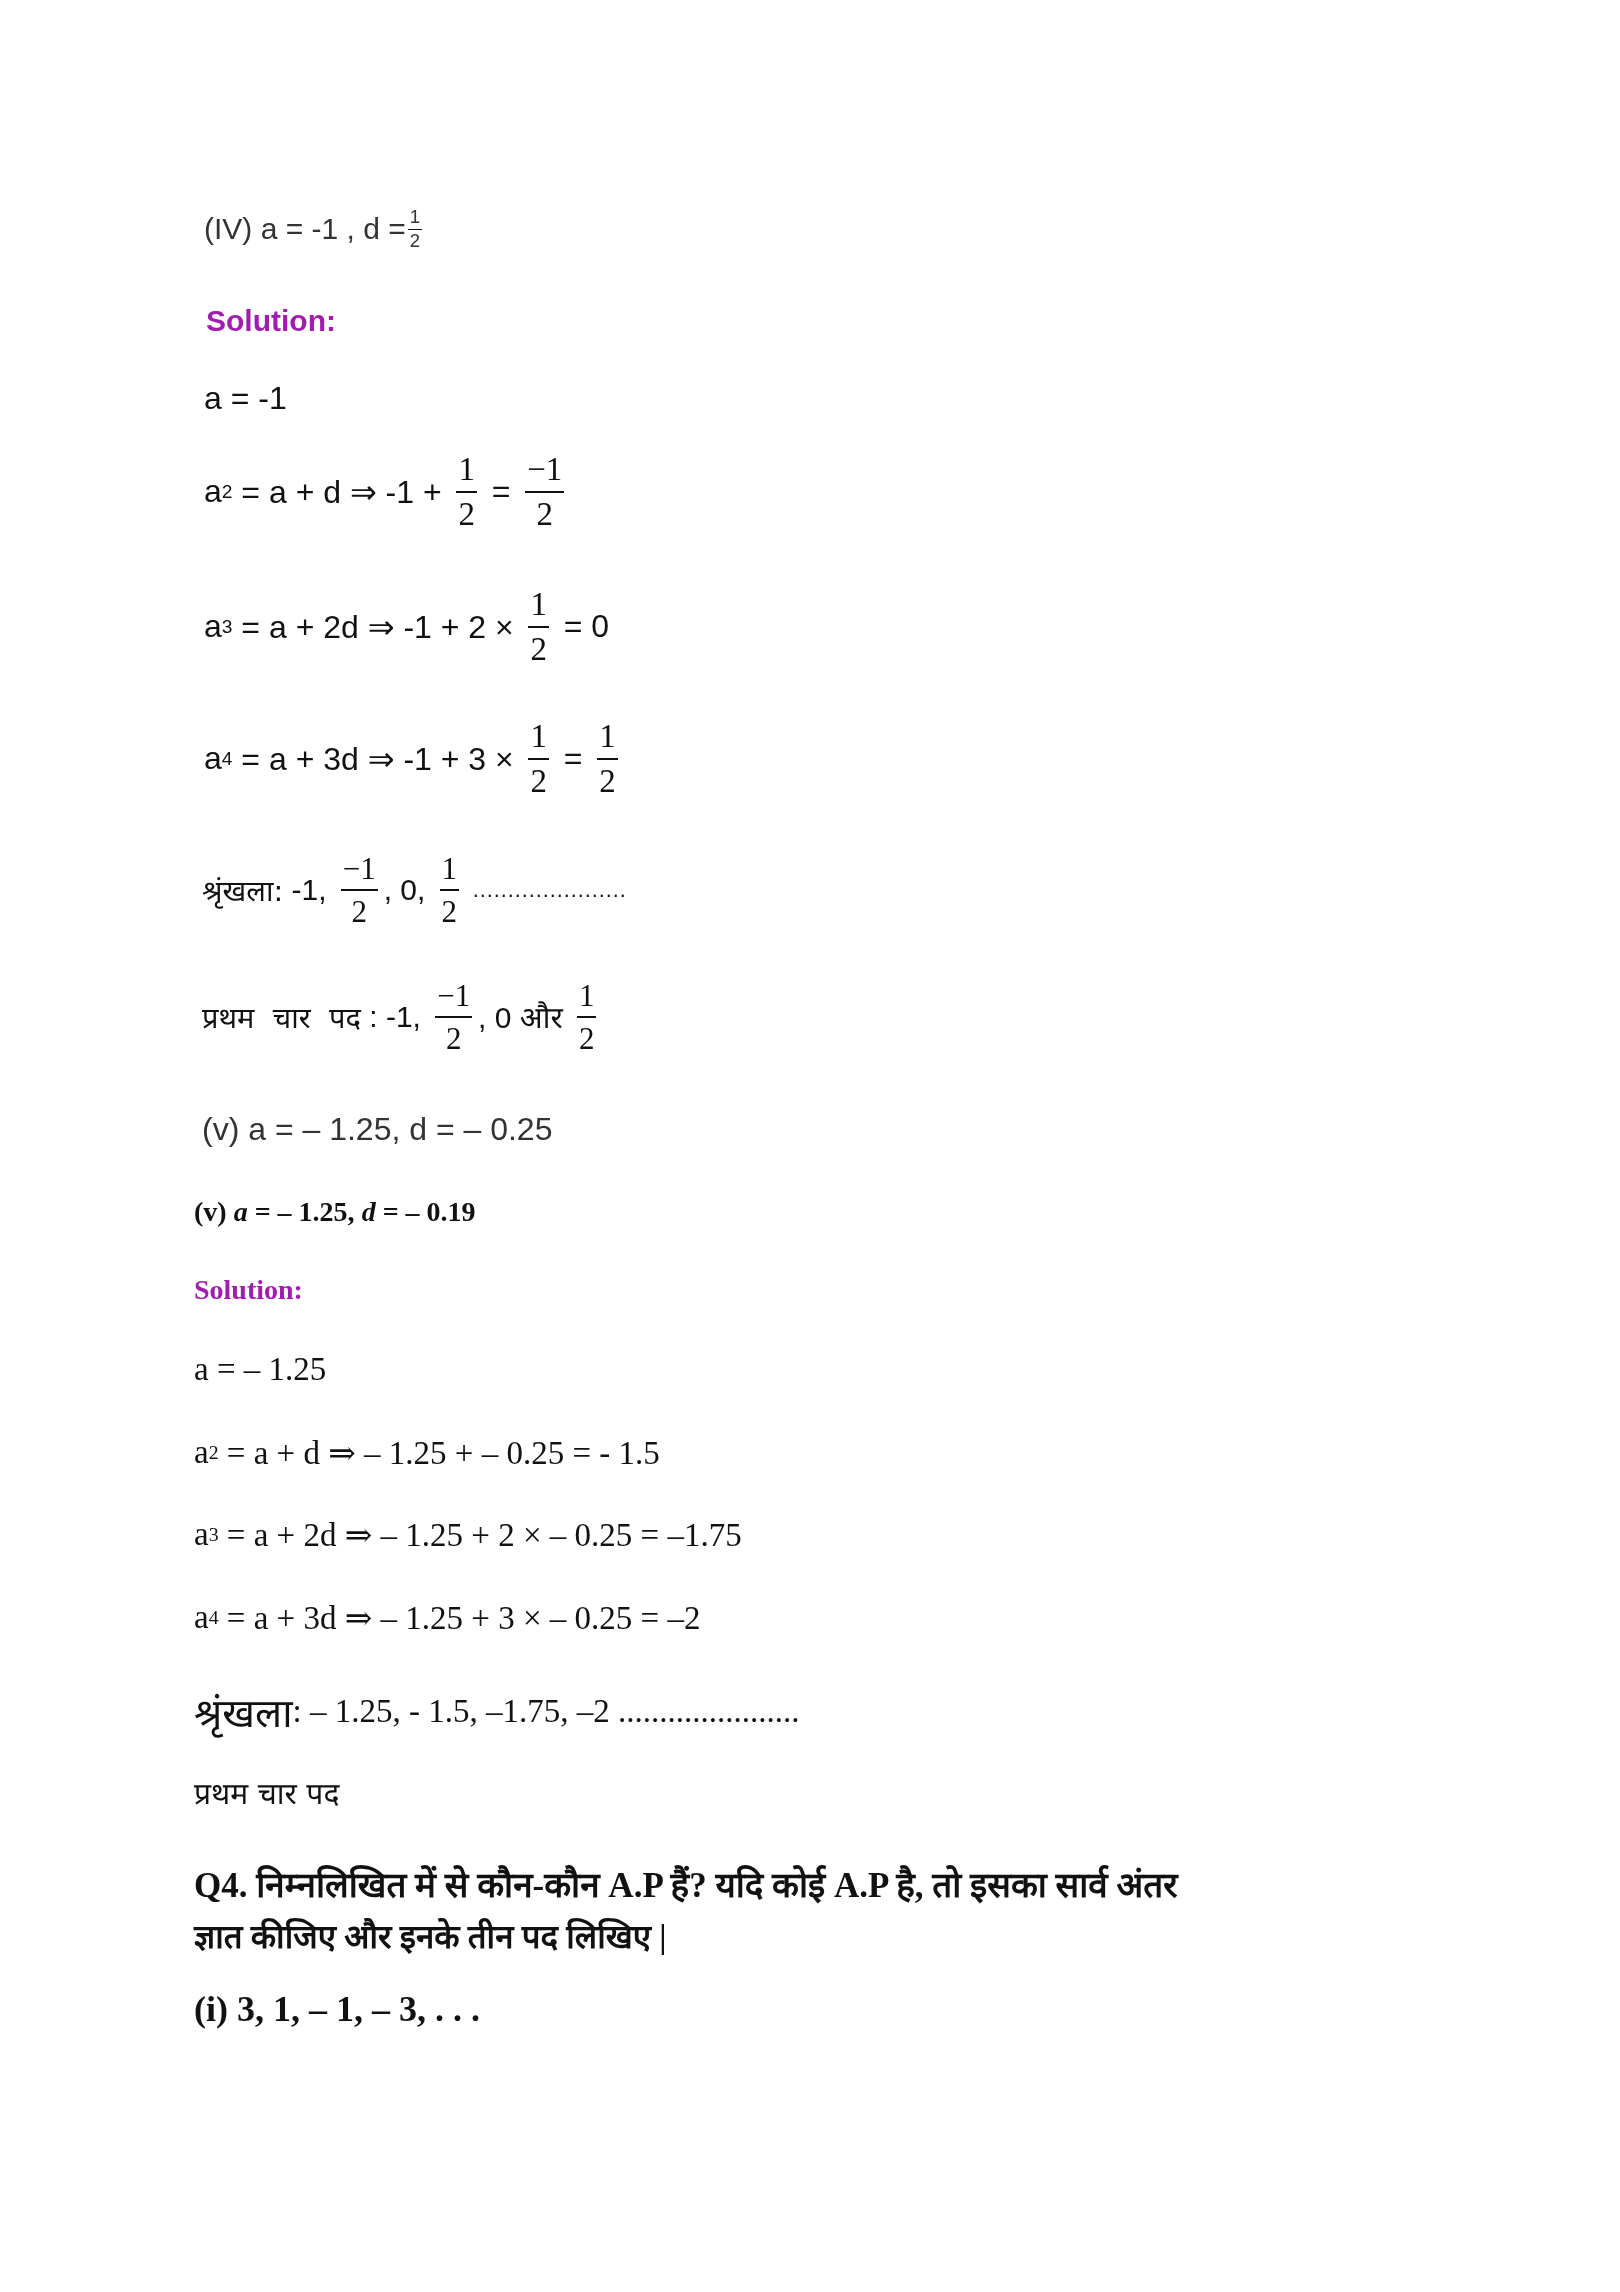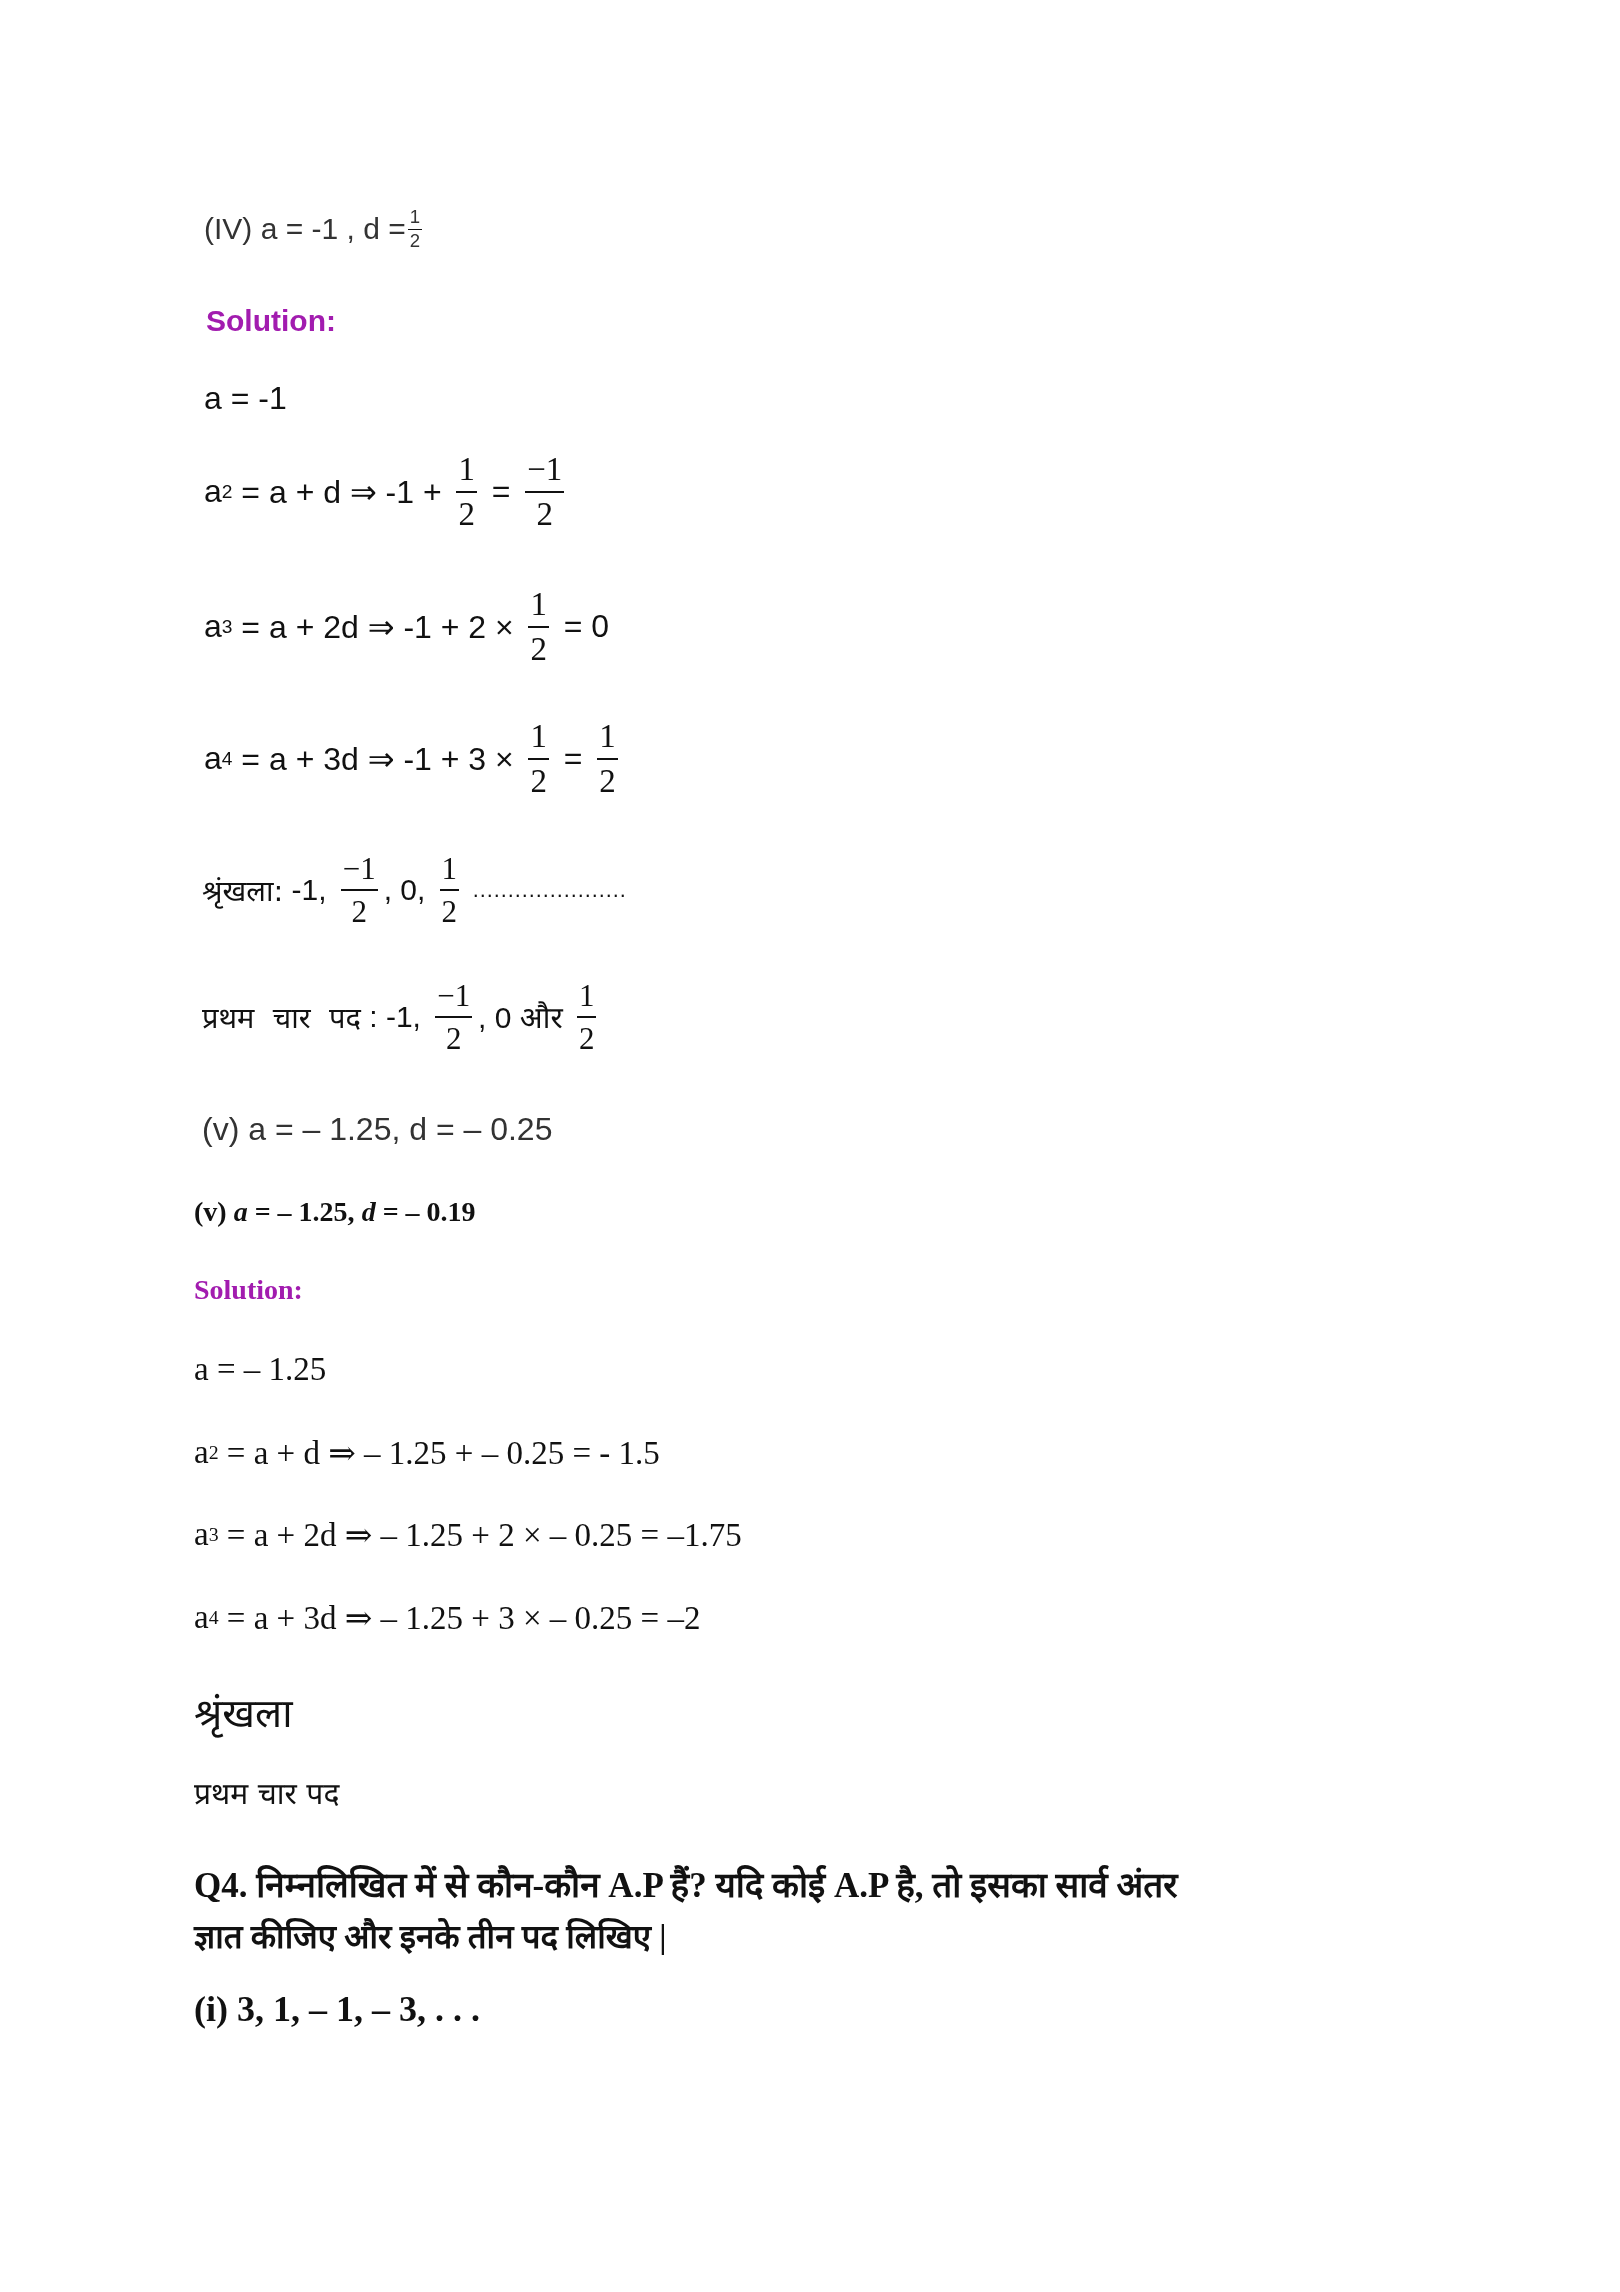--- a/index.html
+++ b/index.html
@@ -120,21 +120,21 @@
 
 <div class="line serif" style="top:1515px; left:194px; font-size:33px; white-space:pre;">
   <span>a</span><sub>3</sub><span> = a + 2d ⇒ – 1.25 + 2 × – 0.25 = –1.75</span>
 </div>
 
 <div class="line serif" style="top:1598px; left:194px; font-size:33px; white-space:pre;">
   <span>a</span><sub>4</sub><span> = a + 3d ⇒ – 1.25 + 3 × – 0.25 = –2</span>
 </div>
 
 <div class="line serif" style="top:1684px; left:194px; font-size:33px; white-space:pre;">
-  <span class="hindi-bold" style="font-size:40px;">श्रृंखला</span>
+  <span class="hindi-bold" style="font-size:40px;">श्रृंखला</span><span>: – 1.25, - 1.5, –1.75, –2 ......................</span>
 </div>
 
 <div class="line serif" style="top:1772px; left:194px; font-size:33px; white-space:pre;">
   <span class="hindi-bold" style="font-size:30px;">प्रथम चार पद</span>
 </div>
 
 <div class="line serif b" style="top:1860px; left:194px; font-size:35px;">Q4. निम्नलिखित में से कौन-कौन A.P हैं? यदि कोई A.P है, तो इसका सार्व अंतर</div>
 <div class="line serif b" style="top:1913px; left:194px; font-size:33px;">ज्ञात कीजिए और इनके तीन पद लिखिए |</div>
 
 <div class="line serif b" style="top:1988px; left:194px; font-size:36px;">(i) 3, 1, – 1, – 3, . . .</div>

